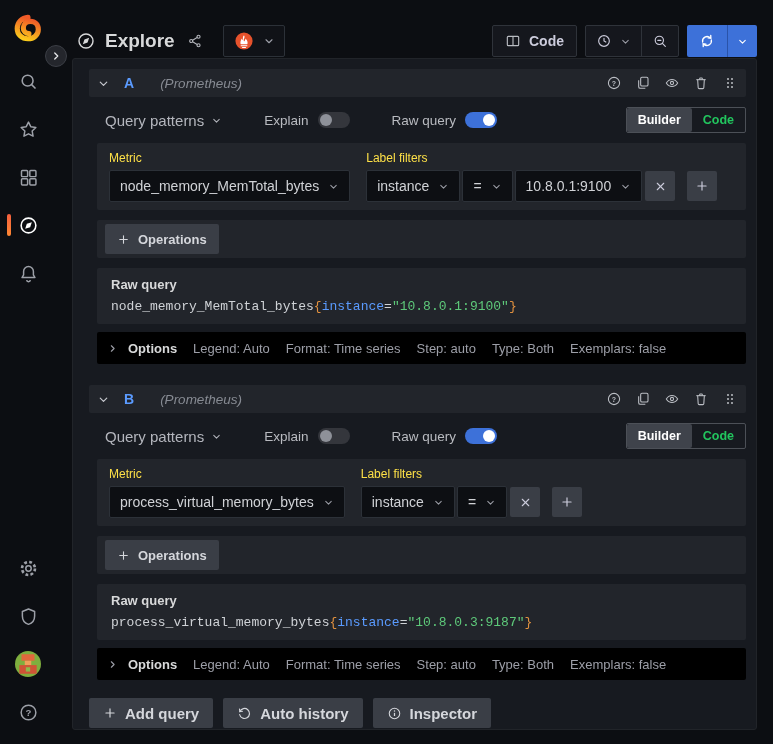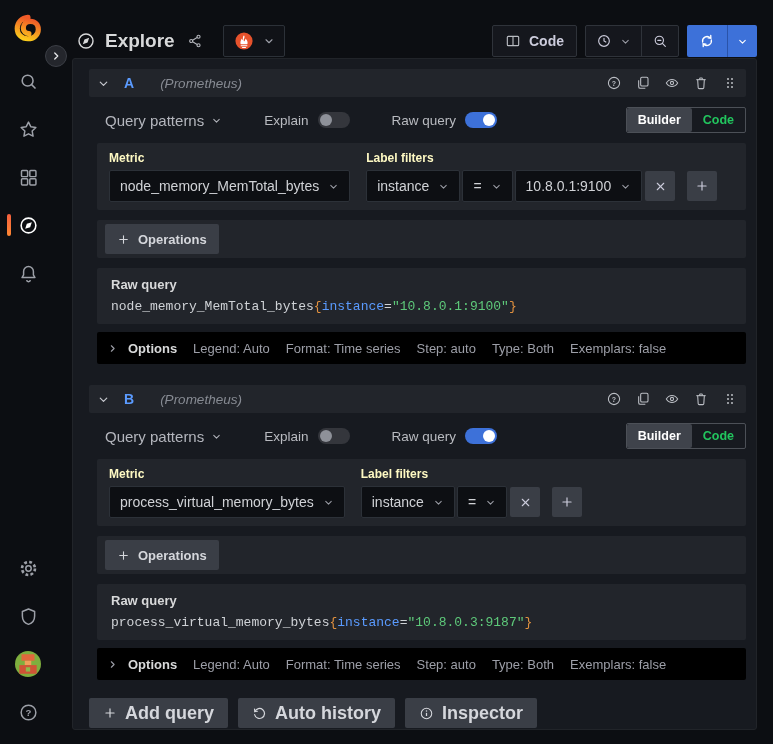--- a/index.html
+++ b/index.html
@@ -109,21 +109,21 @@
     border: 1px solid #4c5057; border-radius: 2px; padding: 0;
   }
   .radio {
     height: 100%; background: transparent; border: none; color: #22c55e; font-family: inherit;
     font-size: 12.5px; font-weight: bold; padding: 0 11px; cursor: pointer; border-radius: 2px;
   }
   .radio.active { background: #3f434b; color: #ffffff; }
 
   .panel { background: #22252b; border-radius: 2px; margin-top: 10px; }
   .builder-panel { padding: 8px 12px; display: flex; gap: 16px; }
-  .field label { display: block; font-size: 12px; font-weight: bold; color: #fef9c3; margin-bottom: 5px; }
+  .field label { display: block; font-size: 12px; font-weight: normal; color: #fde047; margin-bottom: 5px; }
   .filter-row { display: flex; align-items: center; }
   .select {
     height: 32px; background: #0d0f13; border: 1px solid #2c3138; border-radius: 2px;
     color: #d0d2d6; font-family: inherit; font-size: 14px; display: inline-flex;
     align-items: center; gap: 9px; padding: 0 10px; cursor: pointer;
   }
   .select .chev { color: #9d9fa8; }
   .filter-row .select + .select { margin-left: 2px; }
   .sq-btn {
     width: 30px; height: 30px; margin-left: 3px; background: #3a3e46; border: none; border-radius: 2px;
@@ -149,21 +149,21 @@
     margin-top: 8px; height: 32px; background: #000000; border-radius: 2px;
     display: flex; align-items: center; gap: 16px; padding: 0 10px; cursor: pointer;
   }
   .options-row .chev { color: #9d9fa8; }
   .opt-title { font-size: 13px; font-weight: bold; color: #d8d9da; margin-left: -6px; }
   .opt-item { font-size: 13px; color: #9d9fa8; }
 
   .query-section + .query-section { margin-top: 21px; }
 
   .footer-row { margin-top: 18px; display: flex; gap: 10px; }
-  .footer-row .btn-secondary { height: 30px; font-size: 18px; padding: 0 14px; }
+  .footer-row .btn-secondary { height: 30px; font-size: 15px; padding: 0 14px; }
 </style>
 </head>
 <body>
 
 <aside class="sidebar">
   <button class="logo-btn">
     <span>
       <svg viewBox="0 0 32 32" width="30" height="30">
         <defs>
             <linearGradient id="gflame" x1="0" y1="1" x2="0.3" y2="0">

